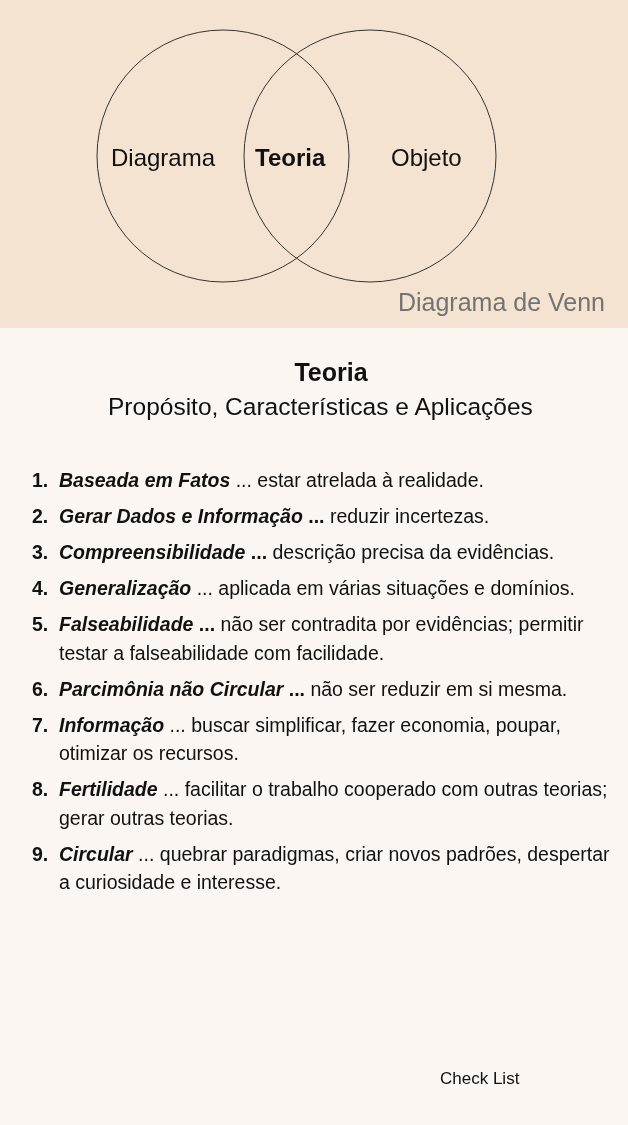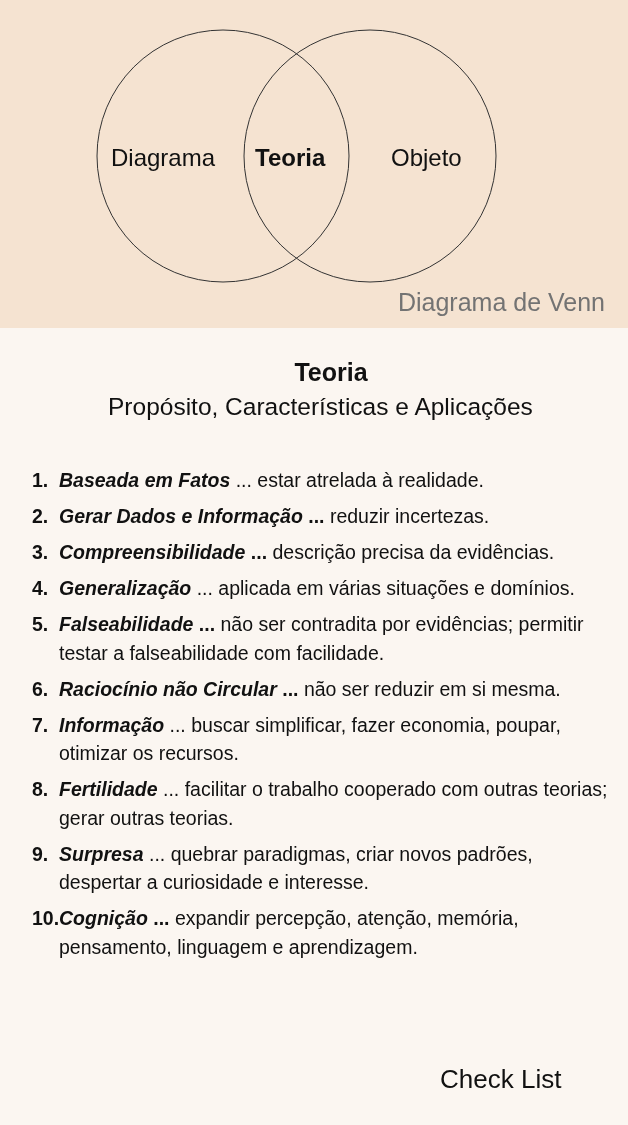--- a/index.html
+++ b/index.html
@@ -40,21 +40,21 @@
       position: relative; padding-left: 27px;
       font-size: 19.5px; line-height: 28.5px; margin-bottom: 7.5px;
     }
     .num {
       position: absolute; left: 0; top: 0; font-weight: bold;
     }
     .term { font-weight: bold; font-style: italic; }
     .ell-bold { font-weight: bold; }
     .checklist {
       position: absolute; left: 440px; top: 1064px;
-      font-size: 26px; line-height: 30px; white-space: nowrap;
+      font-size: 17px; line-height: 30px; white-space: nowrap;
     }
   </style>
 </head>
 <body>
 
 <div class="top">
   <svg class="venn-svg" width="628" height="328">
     <circle cx="223" cy="156" r="126" fill="none" stroke="#333333" stroke-width="1"></circle>
     <circle cx="370" cy="156" r="126" fill="none" stroke="#333333" stroke-width="1"></circle>
   </svg>
@@ -83,33 +83,29 @@
   <li class="item">
     <span class="num">4.</span>
     <span class="term">Generalização</span><span class="ell"> ...</span><span> aplicada em várias situações e domínios.</span>
   </li>
   <li class="item">
     <span class="num">5.</span>
     <span class="term">Falseabilidade</span><span class="ell-bold"> ...</span><span> não ser contradita por evidências; permitir testar a falseabilidade com facilidade.</span>
   </li>
   <li class="item">
     <span class="num">6.</span>
-    <span class="term">Raciocínio não Circular</span><span class="ell-bold"> ...</span><span> não ser reduzir em si mesma.</span>
+    <span class="term">Parcimônia não Circular</span><span class="ell-bold"> ...</span><span> não ser reduzir em si mesma.</span>
   </li>
   <li class="item">
     <span class="num">7.</span>
     <span class="term">Informação</span><span class="ell"> ...</span><span> buscar simplificar, fazer economia, poupar, otimizar os recursos.</span>
   </li>
   <li class="item">
     <span class="num">8.</span>
     <span class="term">Fertilidade</span><span class="ell"> ...</span><span> facilitar o trabalho cooperado com outras teorias; gerar outras teorias.</span>
   </li>
   <li class="item">
     <span class="num">9.</span>
-    <span class="term">Surpresa</span><span class="ell"> ...</span><span> quebrar paradigmas, criar novos padrões, despertar a curiosidade e interesse.</span>
-  </li>
-  <li class="item">
-    <span class="num">10.</span>
-    <span class="term">Cognição</span><span class="ell-bold"> ...</span><span> expandir percepção, atenção, memória, pensamento, linguagem e aprendizagem.</span>
+    <span class="term">Circular</span><span class="ell"> ...</span><span> quebrar paradigmas, criar novos padrões, despertar a curiosidade e interesse.</span>
   </li>
 </ol>
 
 <div class="checklist">Check List</div>
 
 </body></html>

